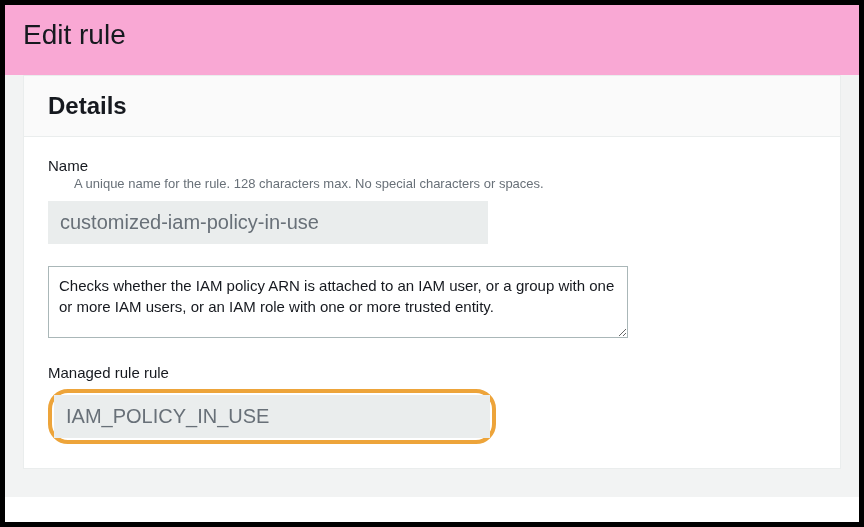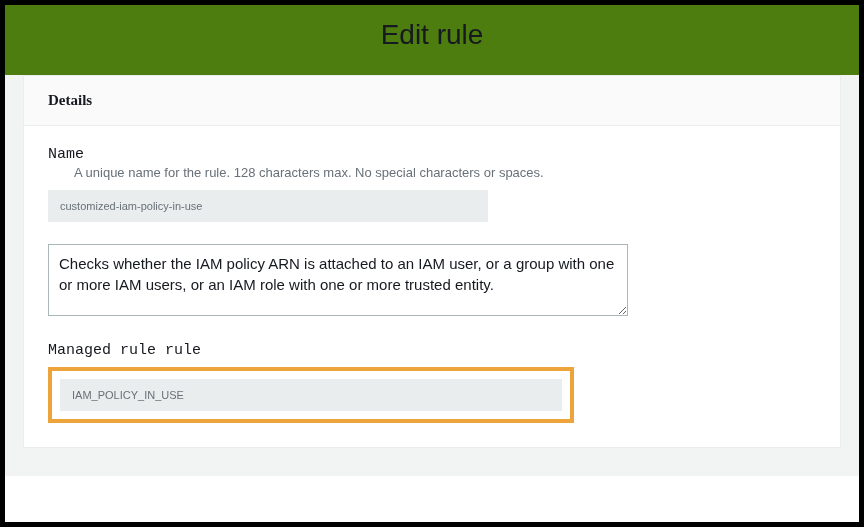--- a/index.html
+++ b/index.html
@@ -6,92 +6,89 @@
     body {
       font-family: "Amazon Ember", "Helvetica Neue", Arial, sans-serif;
       background: #fff;
       width: 864px;
       height: 527px;
       border: 5px solid #000;
       overflow: hidden;
     }
     .page-header {
       padding: 14px 18px 24px 18px;
-      background: #4d7c0f;
-      text-align: center;
+      background: #f9a8d4;
     }
     .page-title {
       font-size: 28px;
       font-weight: 400;
       color: #16191f;
     }
     .outer {
       background: #f2f3f3;
       padding: 0 18px 28px 18px;
     }
     .card {
       background: #fff;
       border: 1px solid #eaeded;
     }
     .card-header {
       padding: 16px 24px;
       border-bottom: 1px solid #eaeded;
       background: #fafafa;
     }
     .card-title {
-      font-size: 15px;
+      font-size: 24px;
       font-weight: 700;
       color: #16191f;
-      font-family: Liberation Serif, serif;
     }
     .card-body {
       padding: 20px 24px 24px 24px;
       background: #fff;
     }
     .field {
       margin-bottom: 22px;
     }
     .field:last-child { margin-bottom: 0; }
     .field-label {
       font-size: 15px;
       color: #16191f;
       margin-bottom: 2px;
-      font-family: Liberation Mono, monospace;
     }
     .field-help {
       font-size: 13px;
       color: #687078;
       margin-bottom: 10px;
       margin-left: 26px;
     }
     .input-readonly {
       background: #eaeded;
       border: none;
       padding: 10px 12px;
       width: 440px;
-      font-size: 11px;
+      font-size: 20px;
       color: #687078;
       font-family: inherit;
     }
     .textarea {
       width: 580px;
       min-height: 72px;
       border: 1px solid #aab7b8;
       padding: 8px 10px;
       font-size: 15px;
       color: #16191f;
       font-family: inherit;
       resize: both;
       line-height: 1.4;
     }
     .highlight-wrap {
       border: 4px solid #eda43a;
-      border-radius: 0;
-      padding: 8px;
-      width: 526px;
+      border-radius: 20px;
+      padding: 2px;
+      width: 448px;
       margin-top: 8px;
     }
     .highlight-wrap .input-readonly {
       width: 100%;
     }
   </style>
 </head>
 <body>
 
 <div class="page-header">

